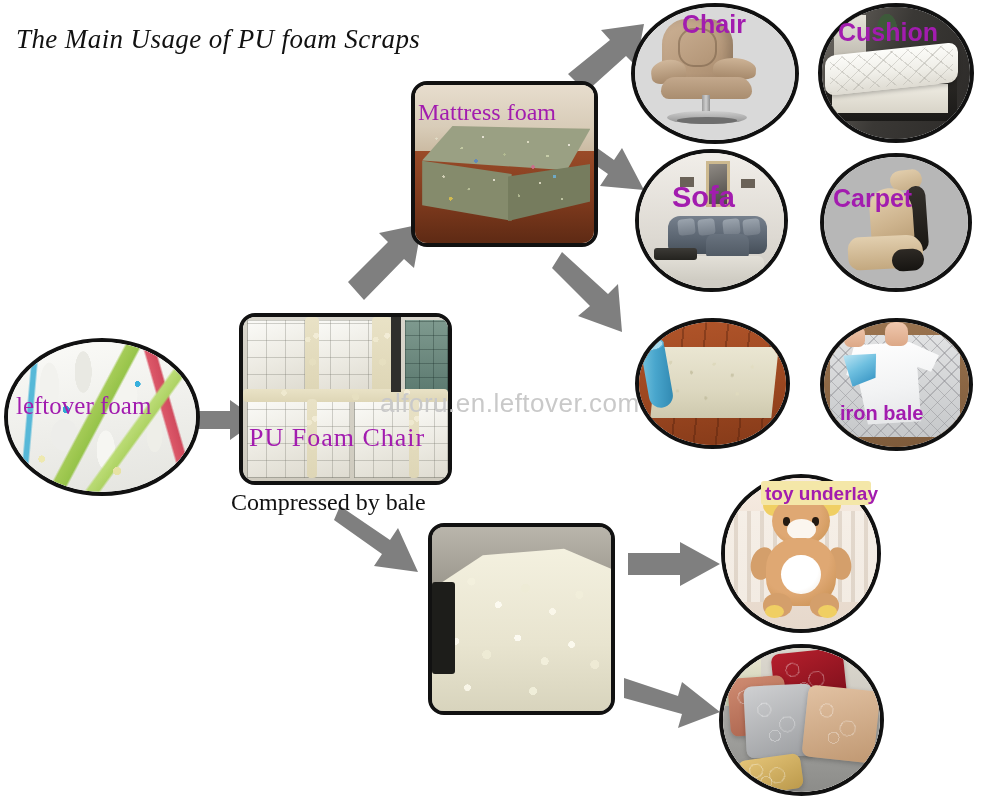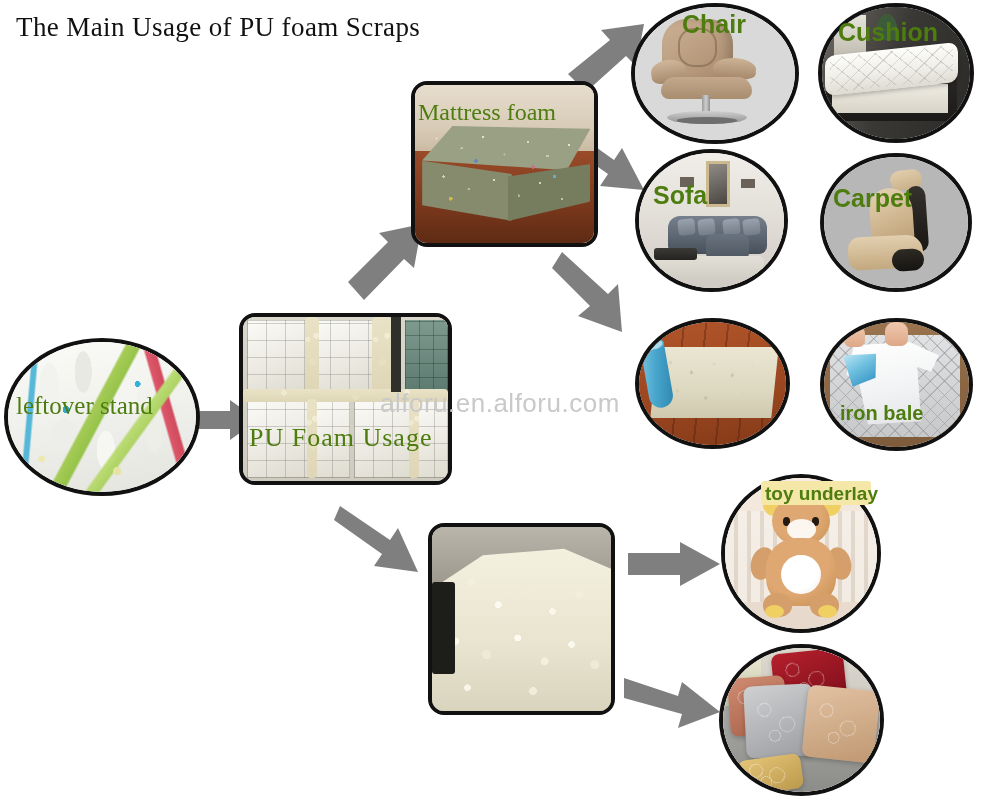--- a/index.html
+++ b/index.html
@@ -15,26 +15,27 @@
     width: 1000px;
     height: 800px;
     background: #ffffff;
     overflow: hidden;
   }
 
   
   .title {
     position: absolute;
     left: 16px;
-    top: 12px;
+    top: 24px;
     font-family: "Liberation Serif", serif;
     font-size: 27px;
     color: #111111;
     letter-spacing: 0.4px;
     white-space: nowrap;
+    font-style: italic;
   }
 
   
   .watermark {
     position: absolute;
     left: 380px;
     top: 388px;
     font-family: "Liberation Sans", sans-serif;
     font-size: 26px;
     color: #c9c9c9;
@@ -72,21 +73,21 @@
     position: absolute;
     inset: 0;
     overflow: hidden;
     border-radius: 50%;
   }
 
   
   .olabel {
     position: absolute;
     z-index: 25;
-    color: #4d7c0f;
+    color: #a21caf;
     white-space: nowrap;
     pointer-events: none;
   }
   .olabel.serif {
     font-family: "Liberation Serif", serif;
   }
   .olabel.sans-bold {
     font-family: "Liberation Sans", sans-serif;
     font-weight: bold;
   }
@@ -569,21 +570,21 @@
     position:absolute; z-index:20; pointer-events:none;
   }
 </style>
 </head>
 <body>
 
 <div id="canvas">
 
   <div class="title">The Main Usage of PU foam Scraps</div>
 
-  <div class="watermark">alforu.en.alforu.com</div>
+  <div class="watermark">alforu.en.leftover.com</div>
 
   <div class="arrow" style="left:196px; top:398px;">
     <svg width="62" height="44" viewBox="0 0 62 44">
       <polygon points="0,13 34,13 34,2 62,22 34,42 34,31 0,31" fill="#7f7f7f"></polygon>
     </svg>
   </div>
 
   <div class="arrow" style="left:344px; top:216px;">
     <svg width="84" height="88" viewBox="0 0 84 88">
       <polygon points="0,66 40,26 31,17 74,8 66,52 56,43 16,84" fill="#7f7f7f" transform="translate(4,0)"></polygon>
@@ -624,42 +625,43 @@
     <svg width="98" height="60" viewBox="0 0 98 60">
       <polygon points="0,6 54,24 58,10 96,40 54,56 58,42 0,26" fill="#7f7f7f"></polygon>
     </svg>
   </div>
 
   <div class="circle-box" style="left:4px; top:338px; width:196px; height:158px;">
     <div class="inner">
       <div class="bg-leftover"></div>
     </div>
   </div>
-  <div class="olabel serif" style="left:16px; top:392px; font-size:25px;">leftover stand</div>
+  <div class="olabel serif" style="left:16px; top:392px; font-size:25px;">leftover foam</div>
 
   <div class="photo-box" style="left:239px; top:313px; width:213px; height:172px;">
     <div class="inner">
       <div class="bg-bale">
         <div class="bale" style="left:2%;  top:2%;  width:29%; height:44%;"></div>
         <div class="bale" style="left:33%; top:2%;  width:31%; height:44%;"></div>
         <div class="teal" style="left:79%; top:2%;  width:21%; height:44%;"></div>
         <div class="bale" style="left:2%;  top:50%; width:30%; height:48%;"></div>
         <div class="bale" style="left:34%; top:50%; width:18%; height:48%;"></div>
         <div class="bale" style="left:54%; top:50%; width:28%; height:48%;"></div>
         <div class="bale" style="left:84%; top:50%; width:16%; height:48%;"></div>
         <div class="fluff" style="left:30%; top:0%;  width:7%;  height:46%;"></div>
         <div class="fluff" style="left:63%; top:0%;  width:9%;  height:46%;"></div>
         <div class="fluff" style="left:0%;  top:44%; width:100%;height:8%;"></div>
         <div class="fluff" style="left:31%; top:50%; width:5%;  height:48%;"></div>
         <div class="fluff" style="left:81%; top:50%; width:5%;  height:48%;"></div>
         <div class="gap-v" style="left:72%; top:0%;  width:5%;  height:46%;"></div>
       </div>
     </div>
   </div>
-  <div class="olabel serif" style="left:249px; top:423px; font-size:26px; letter-spacing:1px;">PU Foam Usage</div>
+  <div class="olabel serif" style="left:249px; top:423px; font-size:26px; letter-spacing:1px;">PU Foam Chair</div>
+  <div class="caption" style="left:231px; top:489px; font-size:24px;">Compressed by bale</div>
 
   <div class="photo-box" style="left:411px; top:81px; width:187px; height:166px;">
     <div class="inner">
       <div class="bg-rebond">
         <div class="wall"></div>
         <div class="table"></div>
         <div class="block-top"></div>
         <div class="block-front"></div>
         <div class="block-side"></div>
         <div class="speck"></div>
@@ -718,21 +720,21 @@
         <div class="cush" style="left:27%;"></div>
         <div class="cush" style="left:41%;"></div>
         <div class="cush" style="left:58%;"></div>
         <div class="cush" style="left:72%;"></div>
         <div class="chaise"></div>
         <div class="rug"></div>
         <div class="table"></div>
       </div>
     </div>
   </div>
-  <div class="olabel sans-bold" style="left:653px; top:181px; font-size:25px;">Sofa</div>
+  <div class="olabel sans-bold" style="left:672px; top:181px; font-size:29px;">Sofa</div>
 
   <div class="circle-box" style="left:820px; top:153px; width:152px; height:139px;">
     <div class="inner">
       <div class="bg-cushion">
         <div class="head"></div>
         <div class="blk"></div>
         <div class="backrest"></div>
         <div class="seat"></div>
         <div class="seat-blk"></div>
       </div>

